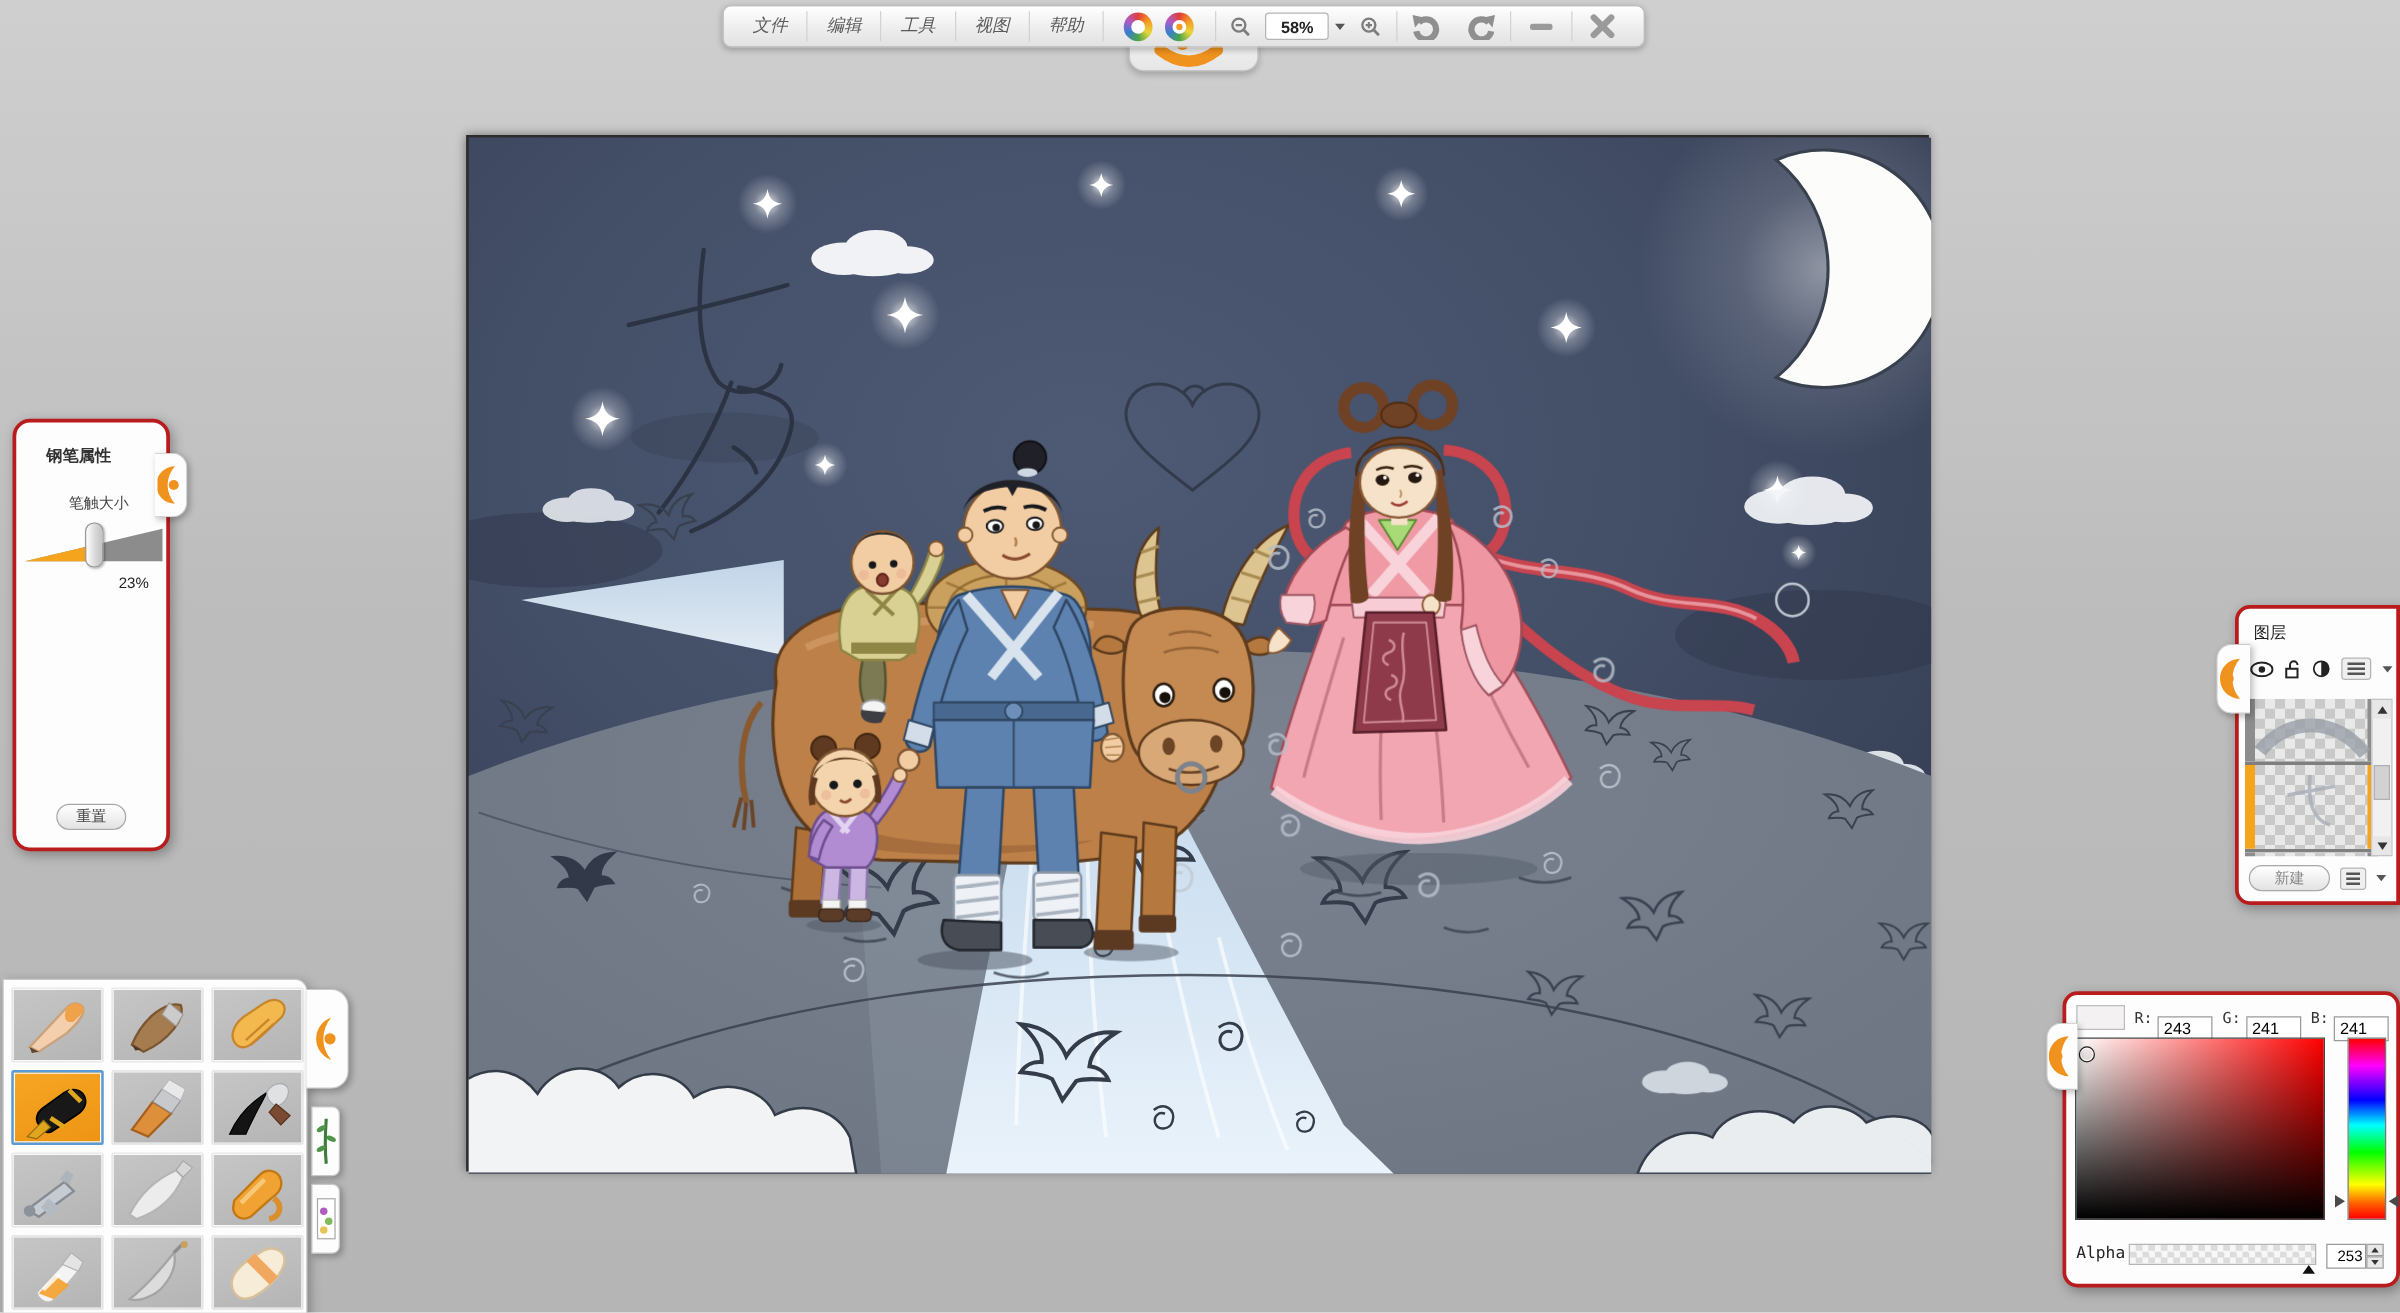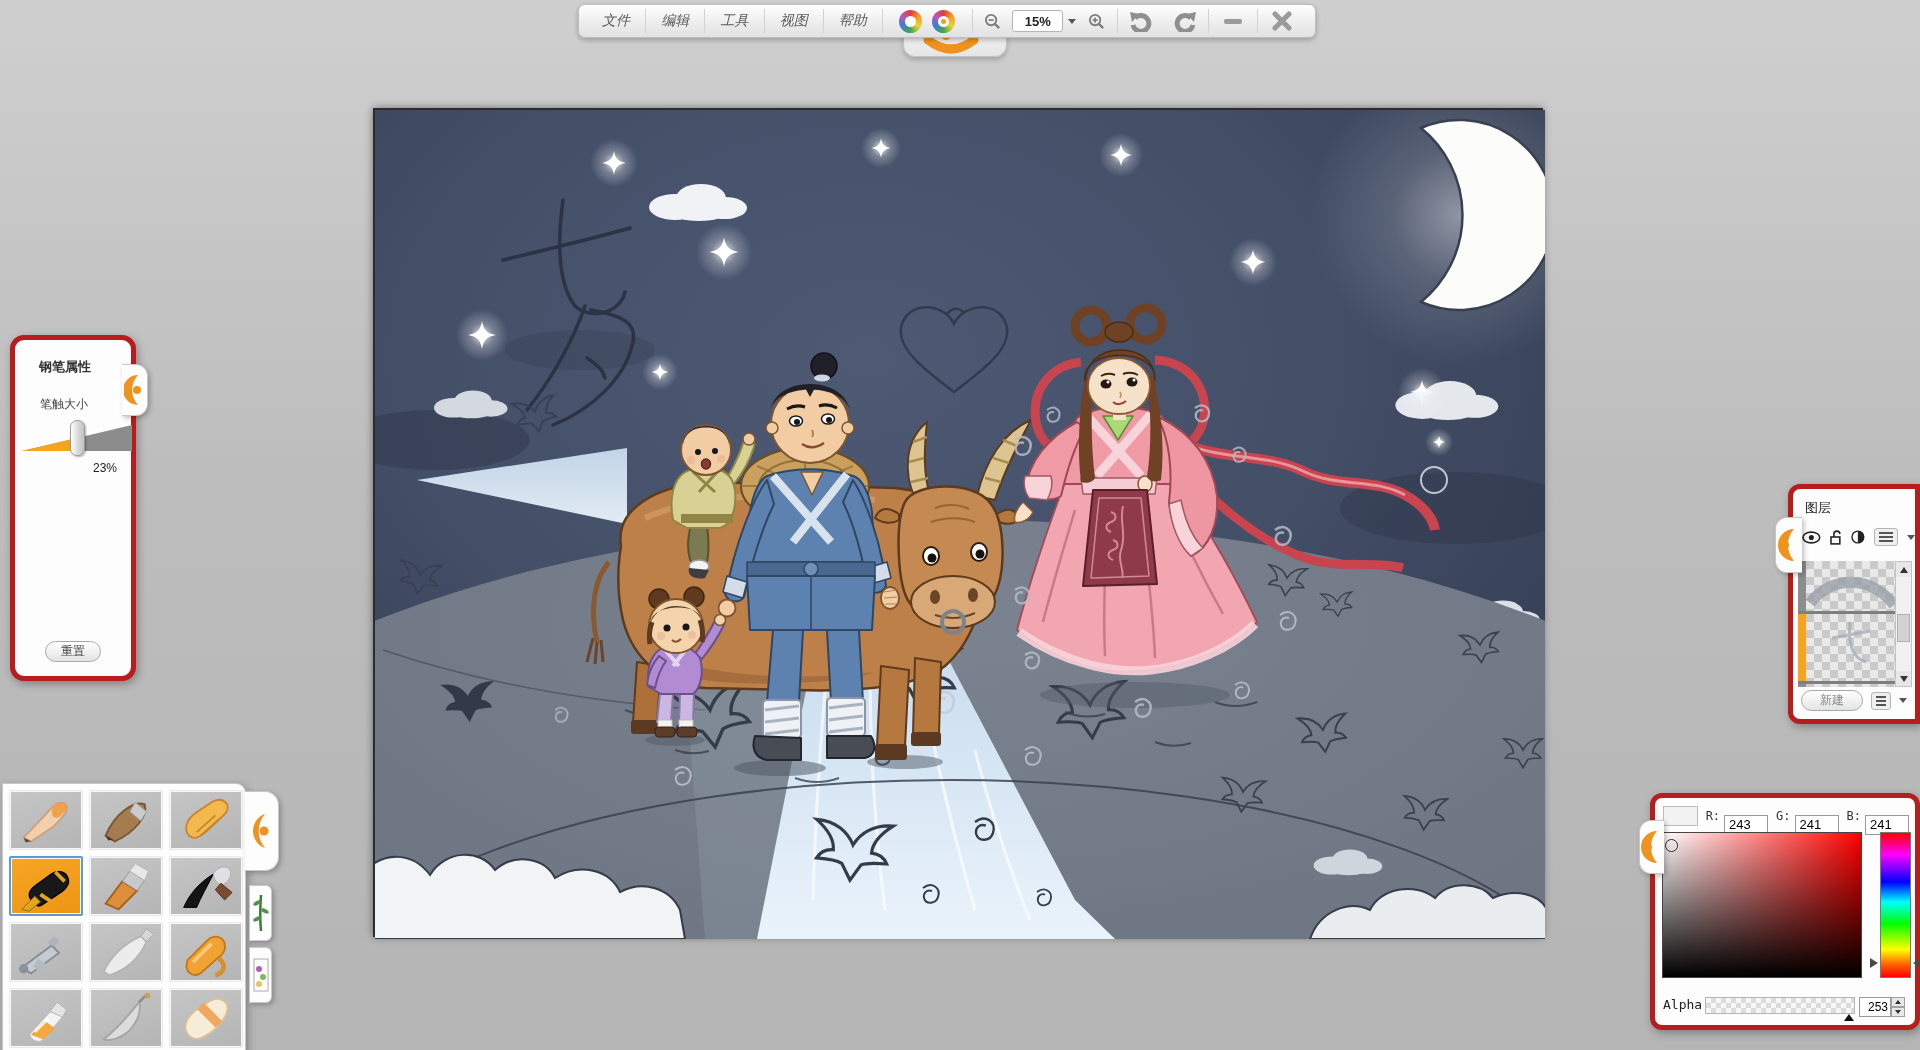--- a/index.html
+++ b/index.html
@@ -1,21 +1,21 @@
 <!DOCTYPE html>
 <html><head>
 <meta charset="utf-8">
 <style>
   * { margin:0; padding:0; box-sizing:border-box; }
   html,body { width:1920px; height:1050px; overflow:hidden;
     font-family:"Liberation Sans","DejaVu Sans",sans-serif; }
   body { background:linear-gradient(180deg,#cfcfcf,#bdbdbd 45%,#b5b5b5); position:relative; }
 
   
-  .panel { position:absolute; background:#fdfdfd; border:5px solid #b91c1c;
+  .panel { position:absolute; background:#fdfdfd; border:3px solid #b91c1c;
     box-shadow:2px 3px 9px rgba(0,0,0,.30); }
 
   
   #toolbar { position:absolute; left:578px; top:4px; width:738px; height:34px;
     background:linear-gradient(180deg,#ffffff,#ececec 60%,#e2e2e2);
     border:1px solid #bdbdbd; border-radius:7px;
     box-shadow:0 2px 5px rgba(0,0,0,.25);
     display:flex; align-items:stretch; padding:0 10px; z-index:30; }
   .tb-sep { width:1px; background:#d2d2d2; margin:4px 2px; }
   .menu-btn { width:55px; display:flex; align-items:center; justify-content:center;
@@ -32,21 +32,21 @@
     border-radius:0 0 12px 12px; z-index:29; box-shadow:0 3px 5px rgba(0,0,0,.2); }
   .rainbow { width:23px; height:23px; border-radius:50%; position:relative; margin:0 5px;
     background:conic-gradient(#e04038,#f59a23,#e8d53a,#4aa54a,#3a7fd0,#b05ac8,#e04038); }
   .rainbow::after { content:""; position:absolute; inset:6px; border-radius:50%; background:#fdfdfd; }
   .rainbow.swirl::before { content:""; position:absolute; inset:9px; border-radius:50%;
     background:#f59a23; z-index:2; }
 
   
   #pen-panel { left:10px; top:335px; width:126px; height:346px; border-radius:14px; z-index:20; }
   #pen-panel h3 { font-size:13px; font-weight:bold; color:#333; padding:18px 0 0 24px; }
-  #pen-panel .lbl { font-size:12px; color:#444; padding:20px 0 0 25px; }
+  #pen-panel .lbl { font-size:12px; color:#444; padding:20px 0 0 42px; }
   #pen-slider { position:relative; width:114px; height:44px; margin:4px auto 0 5px; }
   #pen-slider svg { position:absolute; left:0; top:0; }
   #pen-handle { position:absolute; left:50px; top:3px; width:15px; height:36px;
     border-radius:7px; background:linear-gradient(90deg,#fff,#d8d8d8 55%,#c2c2c2);
     border:1px solid #9a9a9a; box-shadow:1px 1px 2px rgba(0,0,0,.3); }
   #pen-value { font-size:12px; color:#222; text-align:right; padding-right:14px; }
   .pill-btn { display:block; margin:0 auto; width:56px; height:21px; border-radius:11px;
     background:linear-gradient(180deg,#ffffff,#e3e3e3); border:1px solid #a8a8a8;
     font-size:12px; color:#444; line-height:19px;
     font-family:"Liberation Sans",sans-serif; }
@@ -158,21 +158,21 @@
     <div class="rainbow swirl"></div>
   </div>
   <div class="tb-sep"></div>
   <div class="tb-btn" style="width:36px">
     <svg class="icon16" viewBox="0 0 18 18">
       <circle cx="7.5" cy="7.5" r="5.5" fill="none" stroke="#7d7d7d" stroke-width="2"></circle>
       <line x1="4.8" y1="7.5" x2="10.2" y2="7.5" stroke="#7d7d7d" stroke-width="1.8"></line>
       <line x1="11.5" y1="11.5" x2="16" y2="16" stroke="#7d7d7d" stroke-width="2.4"></line>
     </svg>
   </div>
-  <div class="zoom-box">15%</div>
+  <div class="zoom-box">58%</div>
   <div class="caret-btn">
       <div class="caret"></div>
     </div>
   <div class="tb-btn" style="width:36px">
     <svg class="icon16" viewBox="0 0 18 18">
       <circle cx="7.5" cy="7.5" r="5.5" fill="none" stroke="#7d7d7d" stroke-width="2"></circle>
       <line x1="4.8" y1="7.5" x2="10.2" y2="7.5" stroke="#7d7d7d" stroke-width="1.8"></line>
       <line x1="7.5" y1="4.8" x2="7.5" y2="10.2" stroke="#7d7d7d" stroke-width="1.8"></line>
       <line x1="11.5" y1="11.5" x2="16" y2="16" stroke="#7d7d7d" stroke-width="2.4"></line>
     </svg>

